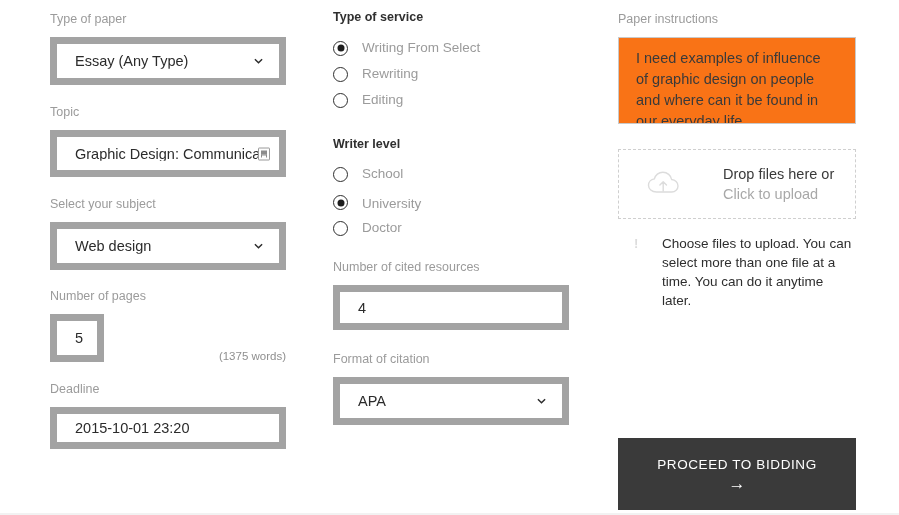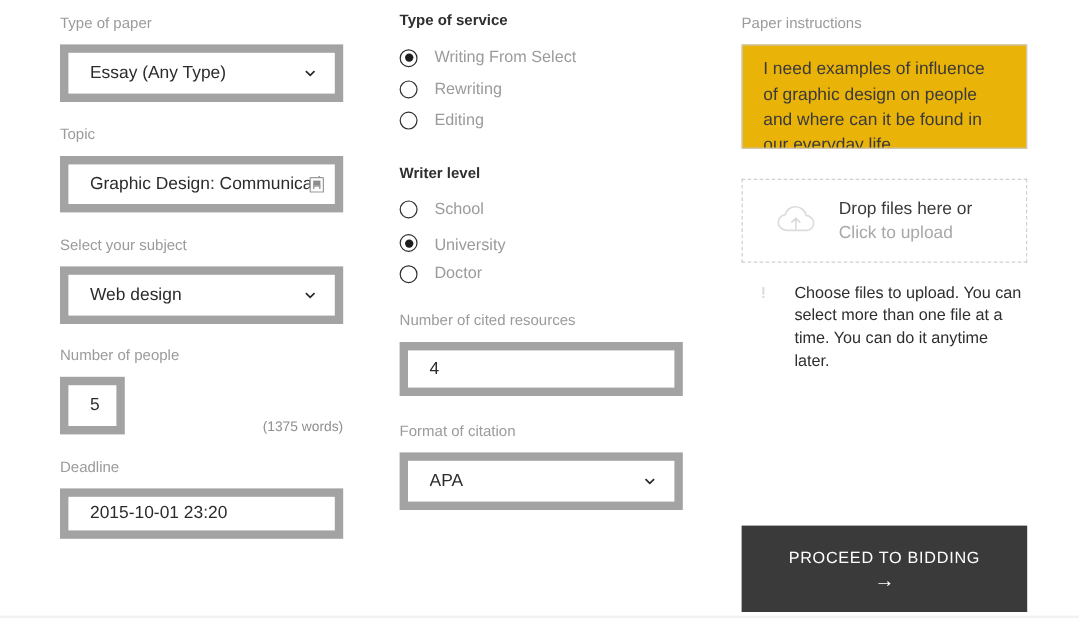--- a/index.html
+++ b/index.html
@@ -156,21 +156,21 @@
     font-size: 13.5px;
     color: #9b9b9b;
     line-height: 1;
     white-space: nowrap;
   }
 
   
   .textarea-box {
     box-sizing: border-box;
     border: 1px solid #c9c9c9;
-    background: #eab308;
+    background: #f97316;
     overflow: hidden;
     position: absolute;
   }
   .textarea-text {
     position: absolute;
     left: 17px;
     top: 10px;
     width: 200px;
     font-size: 14.5px;
     line-height: 21px;
@@ -290,21 +290,21 @@
         <span class="value">Web design</span>
         <span class="chev">
           <svg width="9" height="9" viewBox="0 0 10 10">
               <path d="M1 3 L5 7 L9 3" fill="none" stroke="#2b2b2b" stroke-width="1.6"></path>
             </svg>
         </span>
       </div>
     </div>
 
     <div class="field" style="top:288px;width:236px;">
-      <div class="label">Number of people</div>
+      <div class="label">Number of pages</div>
       <div class="control" style="width:54px;height:48px;margin-top:10px;">
         <span class="value">5</span>
       </div>
       <div class="hint" style="right:0;top:62px;">(1375 words)</div>
     </div>
 
     <div class="field" style="top:381px;">
       <div class="label">Deadline</div>
       <div class="control" style="width:236px;height:42px;margin-top:10px;">
         <span class="value">2015-10-01 23:20</span>
@@ -370,21 +370,21 @@
 
   <div class="col col-right">
 
     <div class="field" style="top:11px;">
       <div class="label">Paper instructions</div>
     </div>
     <div class="textarea-box" style="top:37px;left:0;width:238px;height:87px;">
       <div class="textarea-text">I need examples of influence of graphic design on people and where can it be found in our everyday life.</div>
     </div>
 
-    <div class="dropzone" style="top:149px;left:0;width:238px;height:70px;">
+    <div class="dropzone" style="top:149px;left:0;width:238px;height:70px;gap:24px;">
       <span class="cloud-icon">
         <svg width="40" height="30" viewBox="0 0 40 30">
           <path d="M11.5 23 C6.8 23 3.5 19.9 3.5 16.3 C3.5 13.1 6 10.4 9.4 9.9 C10.2 6.1 13.7 3.3 17.9 3.3 C22.3 3.3 26 6.4 26.6 10.5 C30.2 10.8 33 13.6 33 17 C33 20.3 30.2 23 26.8 23 Z" fill="none" stroke="#dcdcdc" stroke-width="1.4" stroke-linejoin="round"></path>
           <path d="M18.2 22 L18.2 12.8 M18.2 12.8 L14.9 16.1 M18.2 12.8 L21.5 16.1" fill="none" stroke="#dcdcdc" stroke-width="1.4" stroke-linecap="round" stroke-linejoin="round"></path>
         </svg>
       </span>
       <span class="dz-text">
         <span class="dz-line1">Drop files here or</span><br>
         <span class="dz-line2">Click to upload</span>
       </span>

